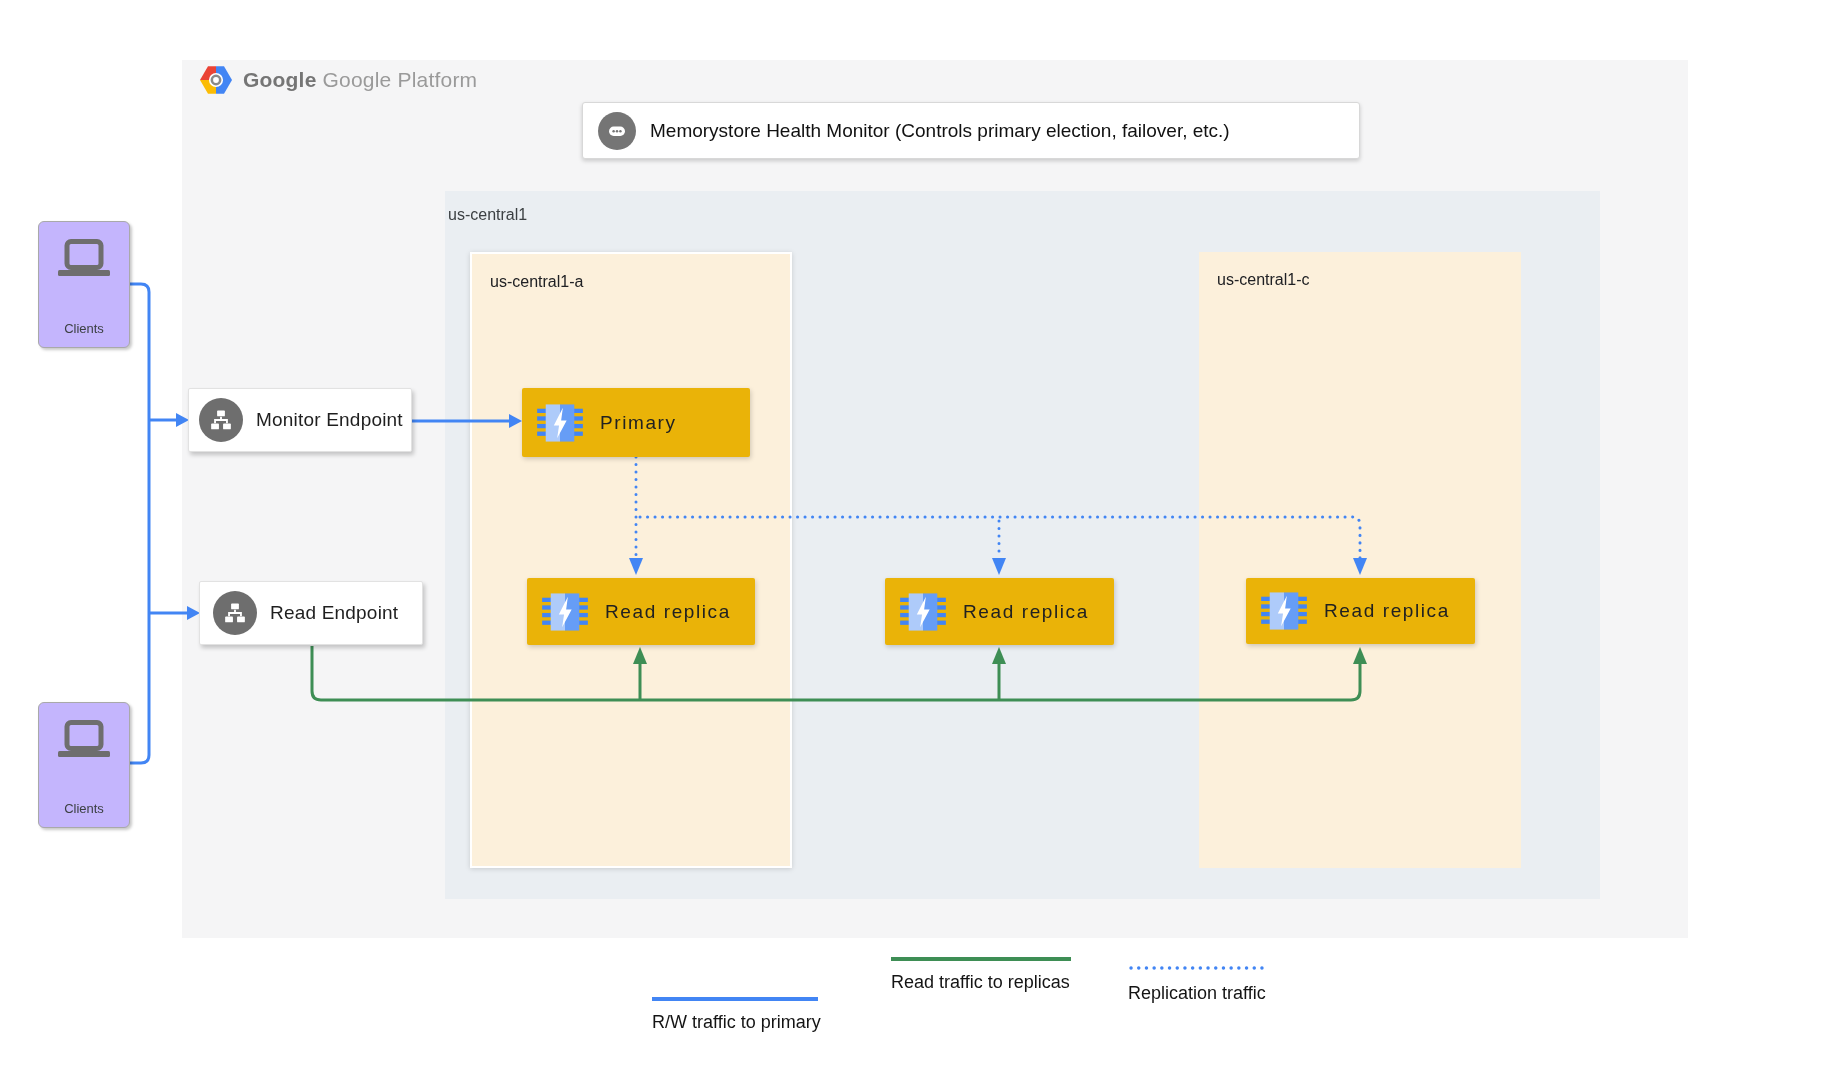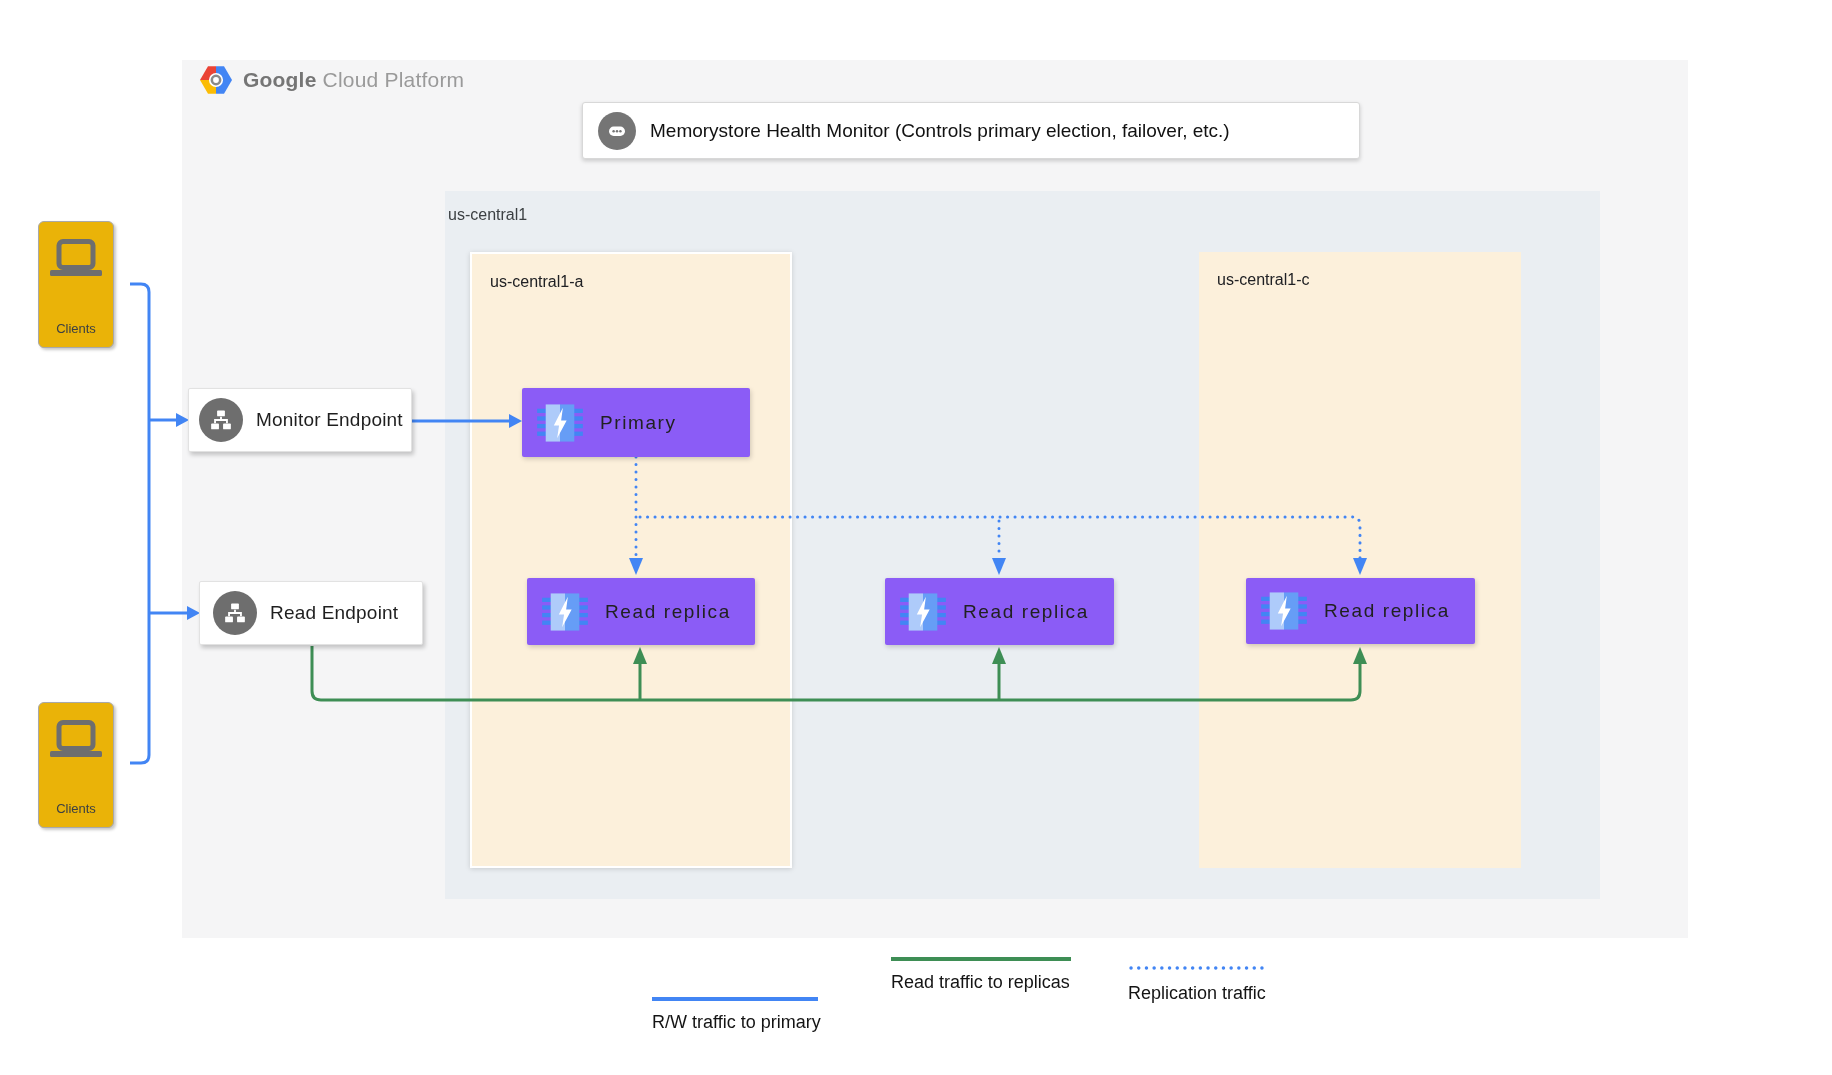--- a/index.html
+++ b/index.html
@@ -31,38 +31,38 @@
   
   .region{left:445px;top:191px;width:1155px;height:708px;background:#eaeef2;z-index:1;}
   .region-label{position:absolute;left:3px;top:15px;font-size:16px;color:#3c4043;}
   .zone{position:absolute;top:61px;width:322px;height:616px;background:#fcf0db;box-sizing:border-box;}
   .zone-label{position:absolute;left:18px;top:19px;font-size:16px;color:#202124;}
   .zone-a{left:25px;border:2px solid #ffffff;box-shadow:0 1px 5px rgba(0,0,0,0.15);}
   .zone-b{left:393px;}
   .zone-c{left:754px;}
 
   
-  .clients{width:76px;background:#eab308;border:1px solid #a9a9a9;border-radius:6px;
+  .clients{width:92px;background:#c4b5fd;border:1px solid #a9a9a9;border-radius:6px;
     box-shadow:2px 2px 3px rgba(0,0,0,0.22);display:flex;flex-direction:column;align-items:center;
     box-sizing:border-box;z-index:10;}
   .clients-top{left:38px;top:221px;height:127px;}
   .clients-bottom{left:38px;top:702px;height:126px;}
   .clients .lbl{margin-top:auto;margin-bottom:11px;font-size:13px;color:#3c4043;}
   .clients svg{margin-top:17px;}
 
   
   .endpoint{width:224px;height:64px;background:#fff;border:1px solid #e2e2e2;border-radius:2px;
     box-shadow:2px 3px 4px rgba(0,0,0,0.20);display:flex;align-items:center;
     padding-left:10px;box-sizing:border-box;z-index:10;}
   .endpoint .txt{margin-left:13px;font-size:19px;color:#1f1f1f;letter-spacing:0.2px;}
   .ep-primary{left:188px;top:388px;}
   .ep-read{left:199px;top:581px;padding-left:13px;}
 
   
-  .node{background:#8b5cf6;border-radius:2px;box-shadow:1px 2px 5px rgba(0,0,0,0.18);
+  .node{background:#eab308;border-radius:2px;box-shadow:1px 2px 5px rgba(0,0,0,0.18);
     display:flex;align-items:center;padding-left:15px;box-sizing:border-box;z-index:10;}
   .node .txt{margin-left:17px;font-size:19px;color:#212121;letter-spacing:1.6px;white-space:nowrap;}
   .node-primary{left:522px;top:388px;width:228px;height:69px;}
   .node-ra{left:527px;top:578px;width:228px;height:67px;}
   .node-rb{left:885px;top:578px;width:229px;height:67px;}
   .node-rc{left:1246px;top:578px;width:229px;height:66px;}
 
   
   .wires{left:0;top:0;width:1832px;height:1075px;z-index:5;pointer-events:none;}
 
@@ -80,21 +80,21 @@
 <div class="abs panel"></div>
 
 <div class="abs gcp-logo">
   <svg width="32" height="28" viewBox="0 0 30 26">
     <polygon points="7.5,0 15,0 15,13 0,13" fill="#EA4335"></polygon>
     <polygon points="0,13 15,13 15,26 7.5,26" fill="#FBBC05"></polygon>
     <polygon points="15,0 22.5,0 30,13 22.5,26 15,26" fill="#4285F4"></polygon>
     <circle cx="15" cy="13" r="6.6" fill="#ffffff"></circle>
     <circle cx="15" cy="13" r="3.9" fill="none" stroke="#8a8a8a" stroke-width="2.4"></circle>
   </svg>
-  <div class="wordmark"><span class="g">Google</span> <span class="cp">Cloud Platform</span></div>
+  <div class="wordmark"><span class="g">Google</span> <span class="cp">Google Platform</span></div>
 </div>
 
 <div class="abs health">
   <div class="circle-icon" style="width:38px;height:38px;">
     <svg width="24" height="24" viewBox="0 0 24 24">
       <rect x="4" y="7.5" width="16" height="9.5" rx="4.7" fill="#ffffff"></rect>
       <circle cx="8.6" cy="12.2" r="1.25" fill="#757575"></circle>
       <circle cx="12" cy="12.2" r="1.25" fill="#757575"></circle>
       <circle cx="15.4" cy="12.2" r="1.25" fill="#757575"></circle>
     </svg>

